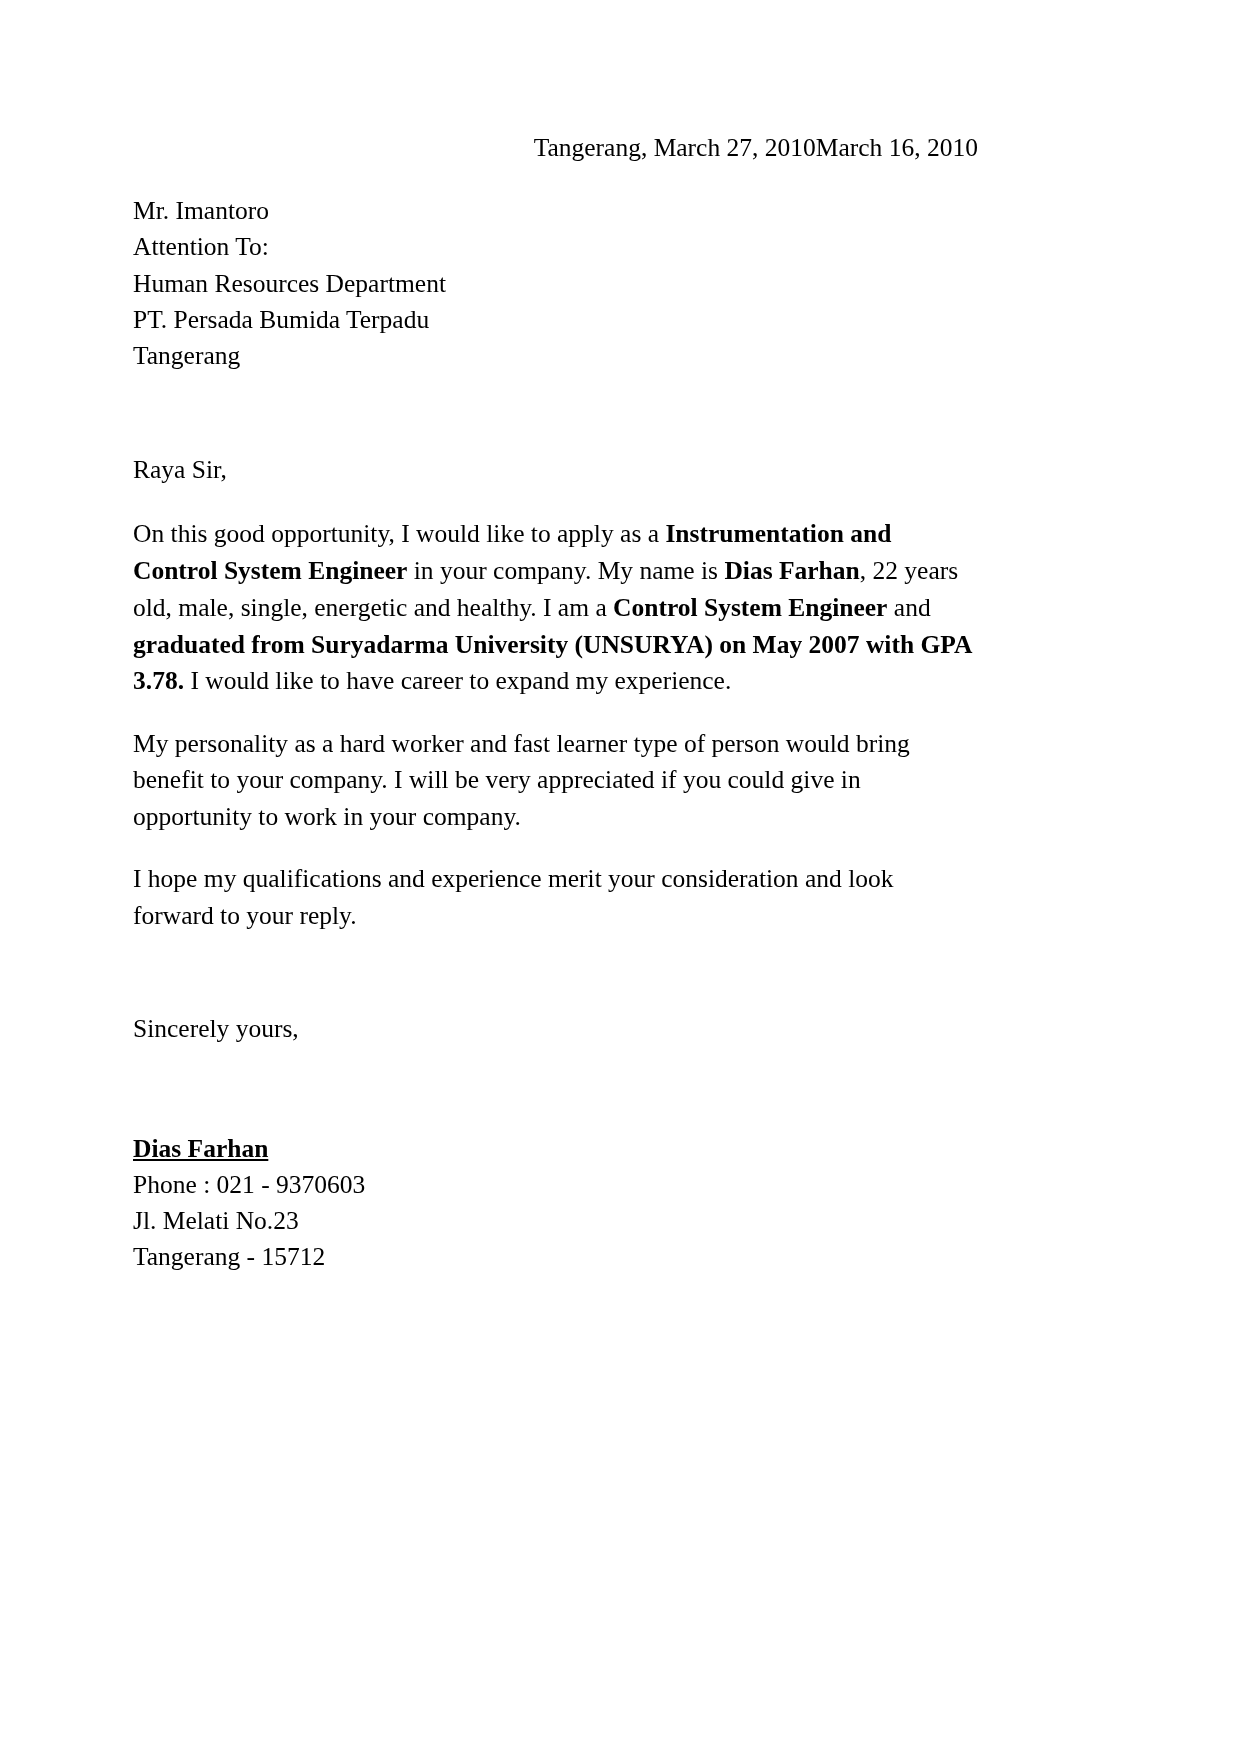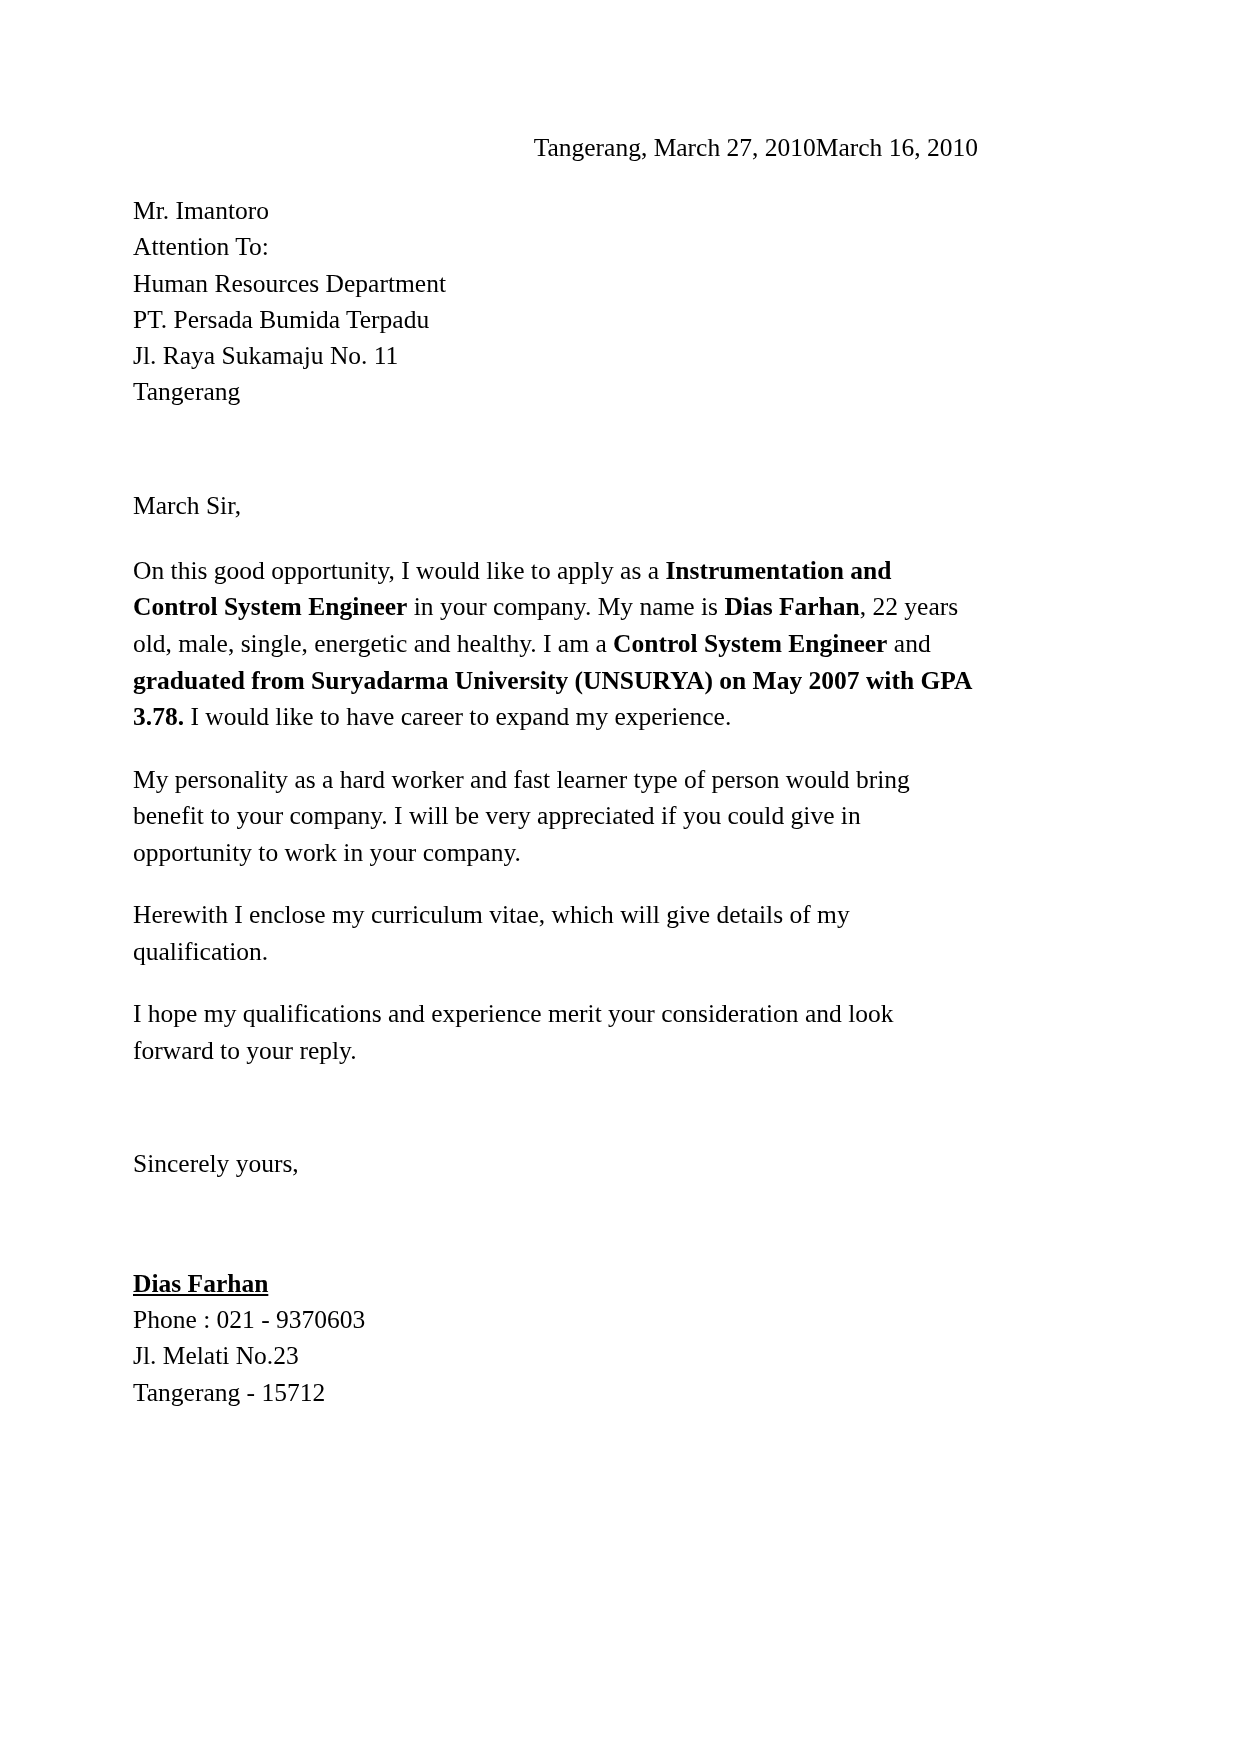--- a/index.html
+++ b/index.html
@@ -82,31 +82,29 @@
 <div class="page">
   <div class="sheet">
 
     <div class="date-line">Tangerang, March 27, 2010March 16, 2010</div>
 
     <div class="address-block">
       <div class="addr-line">Mr. Imantoro</div>
       <div class="addr-line">Attention To:</div>
       <div class="addr-line">Human Resources Department</div>
       <div class="addr-line">PT. Persada Bumida Terpadu</div>
-      <div class="addr-line">Jl. Raya Sukamaju No. 11</div>
       <div class="addr-line">Tangerang</div>
     </div>
 
-    <div class="salutation">March Sir,</div>
+    <div class="salutation">Raya Sir,</div>
 
     <p class="body-paragraph first"><span>On this good opportunity, I would like to apply as a </span><b>Instrumentation and Control System Engineer</b><span> in your company. My name is </span><b>Dias Farhan</b><span>, 22 years old, male, single, energetic and healthy. I am a </span><b>Control System Engineer</b><span> and </span><b>graduated from Suryadarma University (UNSURYA) on May 2007 with GPA 3.78.</b><span> I would like to have career to expand my experience.</span></p>
 
     <p class="body-paragraph">My personality as a hard worker and fast learner type of person would bring benefit to your company. I will be very appreciated if you could give in opportunity to work in your company.</p>
 
-    <p class="body-paragraph">Herewith I enclose my curriculum vitae, which will give details of my qualification.</p>
 
     <p class="body-paragraph">I hope my qualifications and experience merit your consideration and look forward to your reply.</p>
 
     <div class="closing">Sincerely yours,</div>
 
     <div class="signature-block">
       <div class="sig-line"><span class="signature-name">Dias Farhan</span></div>
       <div class="sig-line">Phone : 021 - 9370603</div>
       <div class="sig-line">Jl. Melati No.23</div>
       <div class="sig-line">Tangerang - 15712</div>

